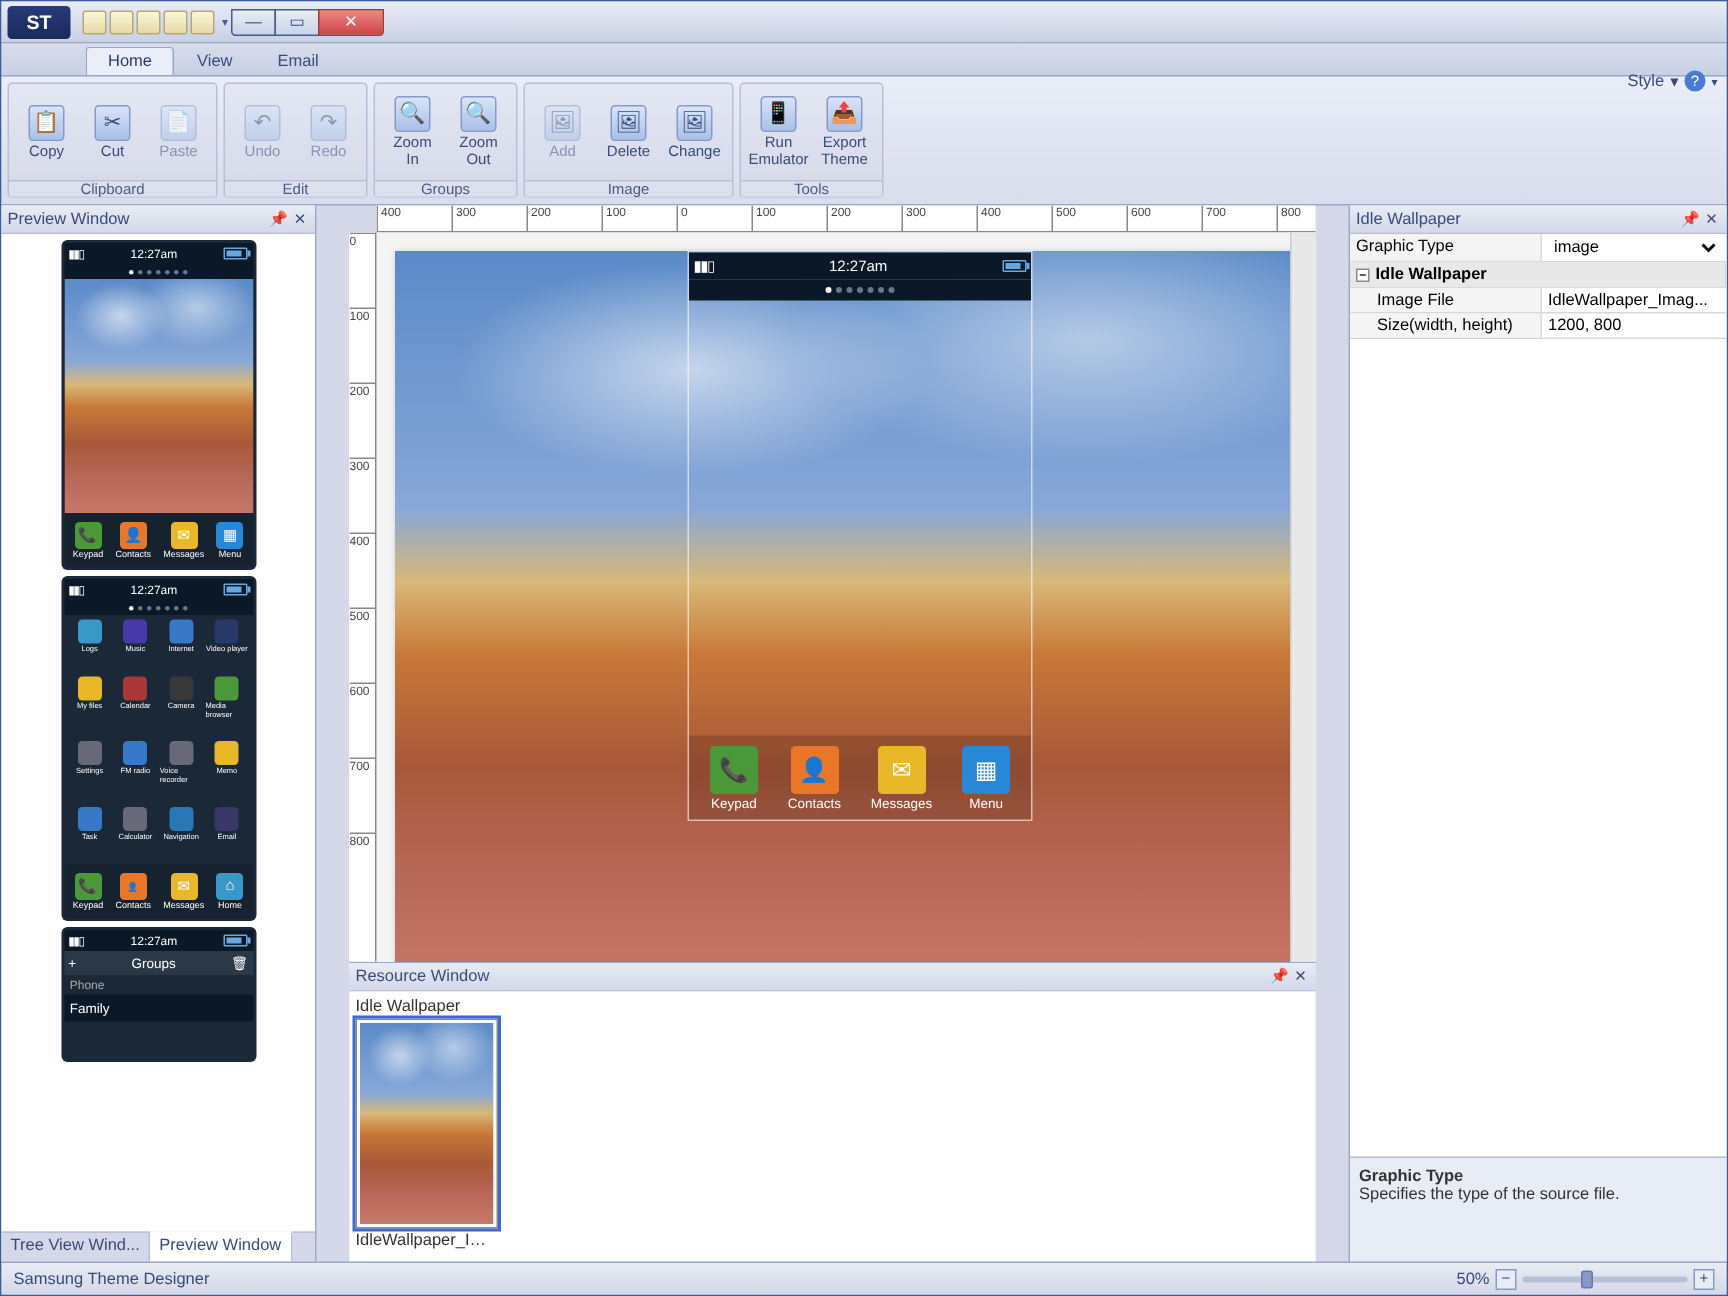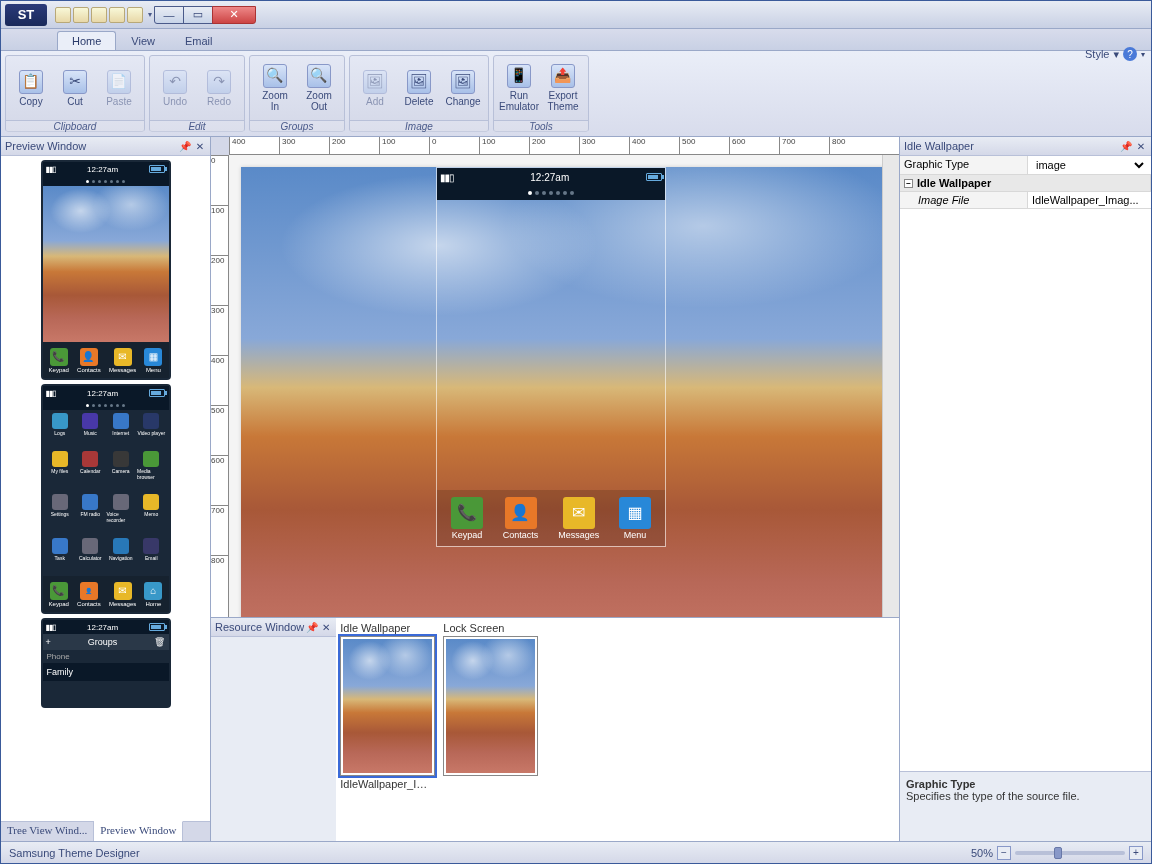--- a/index.html
+++ b/index.html
@@ -22,34 +22,34 @@
 .ribbon-tabs { height: 22px; background: linear-gradient(#d8dcec,#c8d0e4); display: flex; align-items: end; padding-left: 56px; border-bottom: 1px solid #9aa8c8; position: relative;}
 .ribbon-tab { padding: 3px 14px; font-size: 11px; color: #3a4a7a; cursor: pointer; border: 1px solid transparent; border-bottom: none; }
 .ribbon-tab.active { background: #eaeef8; border-color: #9aa8c8; border-radius: 3px 3px 0 0; color: #2a3a6a; }
 .ribbon-right { position: absolute; right: 6px; top: 18px; display: flex; align-items: center; gap: 4px; font-size: 11px; color: #3a4a7a; }
 .help-icon { width: 14px; height: 14px; border-radius: 50%; background: #4a7ad8; color: #fff; font-size: 10px; display: flex; align-items: center; justify-content: center; }
 
 
 .ribbon { height: 86px; background: linear-gradient(#eaeef8,#d8dcec); display: flex; border-bottom: 1px solid #9aa8c8; padding: 2px; }
 .ribbon-group { border: 1px solid #b8c0d8; border-radius: 3px; margin: 2px; background: linear-gradient(#e4e8f4,#d4d8e8); display: flex; flex-direction: column; }
 .group-items { flex: 1; display: flex; align-items: center; padding: 2px 4px; gap: 2px; }
-.group-label { height: 14px; font-size: 10px; color: #4a5a8a; text-align: center; border-top: 1px solid #b8c0d8; background: rgba(255,255,255,0.2); font-style: italic; }
+.group-label { height: 14px; font-size: 10px; color: #4a5a8a; text-align: center; border-top: 1px solid #b8c0d8; background: rgba(255,255,255,0.2); }
 .ribbon-btn { width: 42px; height: 60px; display: flex; flex-direction: column; align-items: center; justify-content: center; gap: 2px; cursor: pointer; border: 1px solid transparent; border-radius: 3px; font-size: 10px; color: #3a4a7a; text-align: center; line-height: 1.1; }
 .ribbon-btn.disabled { opacity: 0.5; }
 .rb-icon { width: 24px; height: 24px; background: linear-gradient(#d8e4f8,#a8c0e8); border: 1px solid #8898c8; border-radius: 3px; display:flex; align-items:center; justify-content:center; font-size:14px; }
 
 
-.body { flex: 1; display: flex; min-height: 0; }
+.body { flex: 1; display: flex; min-height: 0; gap: 22px; }
 .left-panel { width: 210px; background: #e4e8f0; border-right: 1px solid #9aa8c8; display: flex; flex-direction: column; }
 .panel-header { height: 19px; background: linear-gradient(#e8ecf4,#d4d8e8); border-bottom: 1px solid #b8c0d8; display: flex; align-items: center; padding: 0 4px; font-size: 11px; color: #3a4a7a; }
 .panel-header .spacer { flex: 1; }
 .pin-icon, .close-x { width: 12px; height: 12px; font-size: 10px; color: #3a4a7a; cursor: pointer; display:flex; align-items:center; justify-content:center; margin-left: 2px;}
 .preview-content { flex: 1; overflow: auto; padding: 4px; background: #fff; display: flex; flex-direction: column; gap: 4px; align-items:center;}
 .tab-strip { height: 20px; background: #d4d8e8; display: flex; border-top: 1px solid #b8c0d8;}
-.tab-strip .tab { padding: 2px 6px; font-size: 11px; color: #3a4a7a; cursor: pointer; border-right: 1px solid #b8c0d8; font-family: Liberation Serif, serif;}
+.tab-strip .tab { padding: 2px 6px; font-size: 11px; color: #3a4a7a; cursor: pointer; border-right: 1px solid #b8c0d8;}
 .tab-strip .tab.active { background: #fff; border-top: 1px solid #fff; margin-top:-1px;}
 
 
 .phone-preview { width: 130px; background: #1a2838; border-radius: 4px; padding: 2px; display:flex; flex-direction:column;}
 .phone-status { height: 14px; background: #0a1828; display: flex; align-items: center; justify-content: space-between; padding: 0 3px; font-size: 8px; color: #fff;}
 .phone-dots { height: 10px; display:flex; justify-content:center; gap:3px; align-items:center; background:#0a1828;}
 .phone-dots span{ width:3px; height:3px; background:#678; border-radius:50%;}
 .phone-dots span.on{ background:#fff;}
 .phone-wall { position:relative; overflow:hidden;}
 .wall-sky { position:absolute; inset:0; background: linear-gradient(#5a8ac8 0%, #88a8d8 35%, #d8b878 45%, #c87838 55%, #a85838 70%, #b86858 85%, #c87868 100%);}
@@ -74,21 +74,21 @@
 .phone-overlay{ position:absolute; left:195px; top:0; width:230px; height:380px; border:1px solid rgba(255,255,255,0.6); display:flex; flex-direction:column;}
 .phone-overlay .phone-status{ height:18px; font-size:10px;}
 .phone-overlay .phone-dots{ height:14px;}
 .phone-overlay .phone-dots span{width:4px;height:4px;}
 .phone-overlay .phone-dock{ height:56px; padding:4px;}
 .phone-overlay .dock-icon{width:32px;height:32px;font-size:16px;}
 .phone-overlay .dock-item{font-size:9px;}
 .po-body{flex:1;}
 
 
-.resource { height: 224px; border-top: 1px solid #9aa8c8; background:#e8ecf4; display:flex; }
+.resource { height: 200px; border-top: 1px solid #9aa8c8; background:#e8ecf4; display:flex; flex-direction:column;}
 .resource-body{ flex:1; background:#fff; padding:4px; display:flex; gap:8px; align-items:flex-start;}
 .res-col{ display:flex; flex-direction:column; gap:2px;}
 .res-col .res-label{ font-size:11px; color:#333;}
 .res-thumb{ width:95px; height:140px; border:1px solid #888; padding:2px; background:#fff;}
 .res-thumb.sel{ outline:2px solid #3a6ad8;}
 .res-thumb .wall-mini{ width:100%; height:100%; position:relative; overflow:hidden;}
 .res-filename{ font-size:11px; color:#333; max-width:95px; overflow:hidden; white-space:nowrap; text-overflow:ellipsis;}
 
 
 .right-panel { width: 252px; background: #e8ecf4; border-left: 1px solid #9aa8c8; display:flex; flex-direction:column;}
@@ -498,29 +498,20 @@
           <div class="res-col">
             <div class="res-label">Idle Wallpaper</div>
             <div class="res-thumb sel">
                 <div class="wall-mini">
                   <div class="wall-sky"></div>
                   <div class="wall-clouds"></div>
                 </div>
               </div>
             <div class="res-filename">IdleWallpaper_Image.png</div>
           </div>
-          <div class="res-col">
-            <div class="res-label">Lock Screen</div>
-            <div class="res-thumb">
-                <div class="wall-mini">
-                  <div class="wall-sky"></div>
-                  <div class="wall-clouds"></div>
-                </div>
-              </div>
-          </div>
         </div>
       </div>
     </div>
 
     <div class="right-panel">
       <div class="panel-header">
         <span>Idle Wallpaper</span>
         <span class="spacer"></span>
         <span class="pin-icon">📌</span>
         <span class="close-x">✕</span>
@@ -530,22 +521,26 @@
           <div class="pk">Graphic Type</div>
           <div class="pv"><select><option>image</option></select></div>
         </div>
         <div class="prop-row cat">
           <div class="pk" style="width:100%;">
               <span class="expander">−</span>
               <span>Idle Wallpaper</span>
             </div>
         </div>
         <div class="prop-row">
-          <div class="pk" style="padding-left:18px;font-style:italic;">Image File</div>
+          <div class="pk" style="padding-left:18px;">Image File</div>
           <div class="pv">IdleWallpaper_Imag...</div>
+        </div>
+        <div class="prop-row">
+          <div class="pk" style="padding-left:18px;">Size(width, height)</div>
+          <div class="pv">1200, 800</div>
         </div>
       </div>
       <div class="prop-desc">
         <div class="pd-title">Graphic Type</div>
         <div class="pd-body">Specifies the type of the source file.</div>
       </div>
     </div>
   </div>
 
   <div class="statusbar">

